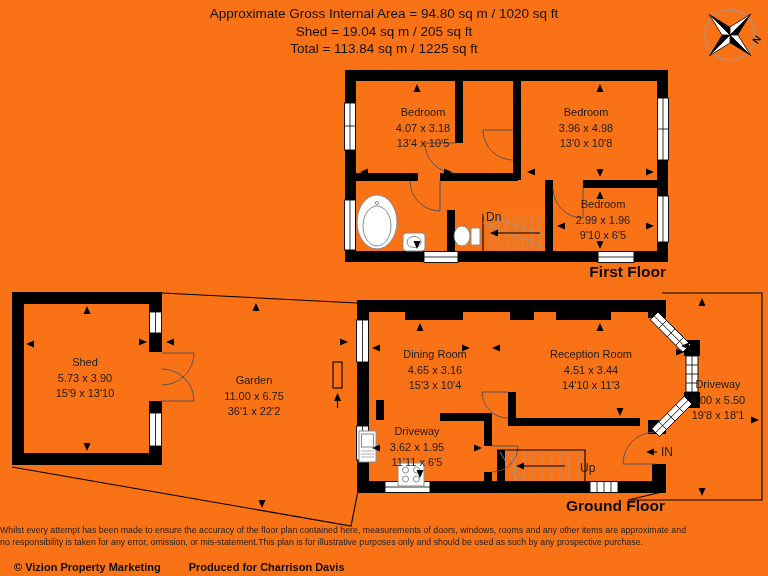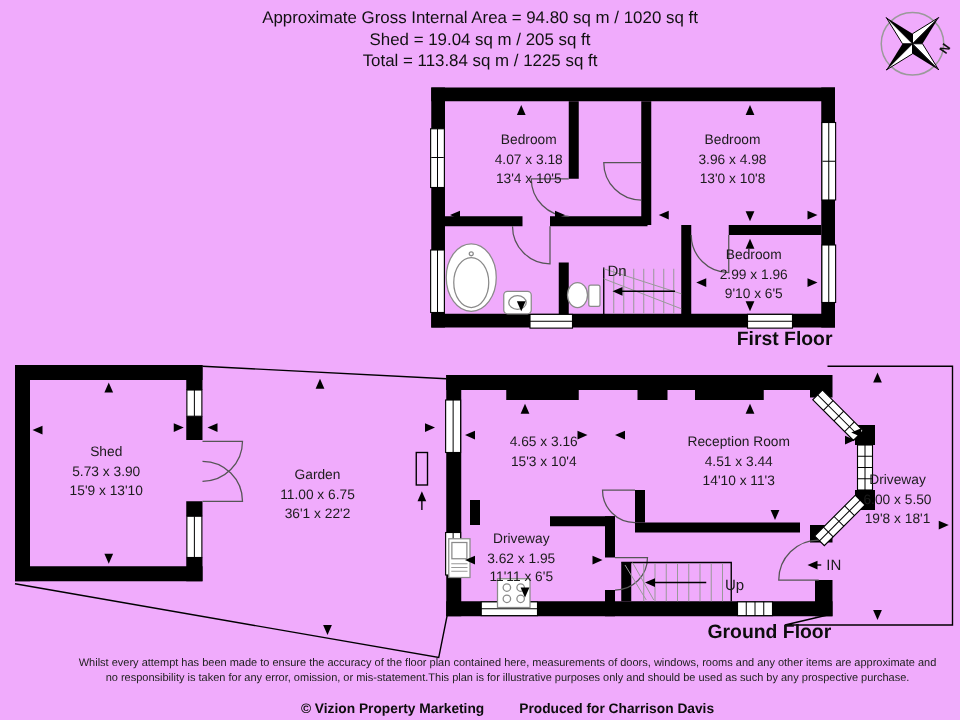--- a/index.html
+++ b/index.html
@@ -1,28 +1,28 @@
 <!DOCTYPE html>
 <html><head>
 <meta charset="utf-8">
 <style>
   html,body{margin:0;padding:0;background:#fff;}
-  .page{position:relative;width:768px;height:576px;background:#f0abfc;overflow:hidden;
+  .page{position:relative;width:768px;height:576px;background:#f97316;overflow:hidden;
         font-family:"Liberation Sans",sans-serif;color:#1a1a1a;}
   .hdr{position:absolute;top:5px;left:0;right:0;text-align:center;
        font-size:13.5px;line-height:17.5px;color:#111;}
   svg.plan{position:absolute;left:0;top:0;}
   .room-label{position:absolute;text-align:center;font-size:11px;line-height:15.5px;color:#1c1c1c;}
   .room-label span{display:block;}
   .small-label{position:absolute;font-size:12px;color:#1c1c1c;}
   .floor-label{position:absolute;font-size:15.5px;font-weight:bold;color:#0d0d0d;text-align:right;}
   .compass-n{position:absolute;left:753px;top:34px;font-size:10px;font-weight:bold;
              transform:rotate(-55deg);color:#111;}
-  .ftr{position:absolute;left:0;right:0;bottom:3px;text-align:center;
-       font-size:8.8px;line-height:12px;color:#222;padding-left:44px;}
+  .ftr{position:absolute;left:0;right:0;bottom:3px;
+       font-size:8.8px;line-height:12px;color:#222;}
   .credit{font-size:11px;font-weight:bold;color:#0d0d0d;margin-top:13px;}
   .credit span{margin:0 14px;}
   
   .w{fill:#000;}
   .win{fill:#fff;stroke:#000;stroke-width:0.9;}
   .wl{stroke:#000;stroke-width:0.8;}
   .thin{stroke:#000;stroke-width:1.1;fill:none;}
   .door{stroke:#555;stroke-width:1;fill:none;}
   .fix{stroke:#8a8a8a;stroke-width:1;fill:#fff;}
   .tread{stroke:#999;stroke-width:0.8;}
@@ -328,20 +328,21 @@
     <span>Shed</span>
     <span>5.73 x 3.90</span>
     <span>15'9 x 13'10</span>
   </div>
   <div class="room-label" style="left:192px;top:373px;width:124px">
     <span>Garden</span>
     <span>11.00 x 6.75</span>
     <span>36'1 x 22'2</span>
   </div>
   <div class="room-label" style="left:373px;top:347px;width:124px">
+    <span>Dining Room</span>
     <span>4.65 x 3.16</span>
     <span>15'3 x 10'4</span>
   </div>
   <div class="room-label" style="left:529px;top:347px;width:124px">
     <span>Reception Room</span>
     <span>4.51 x 3.44</span>
     <span>14'10 x 11'3</span>
   </div>
   <div class="room-label" style="left:355px;top:424px;width:124px">
     <span>Driveway</span>

